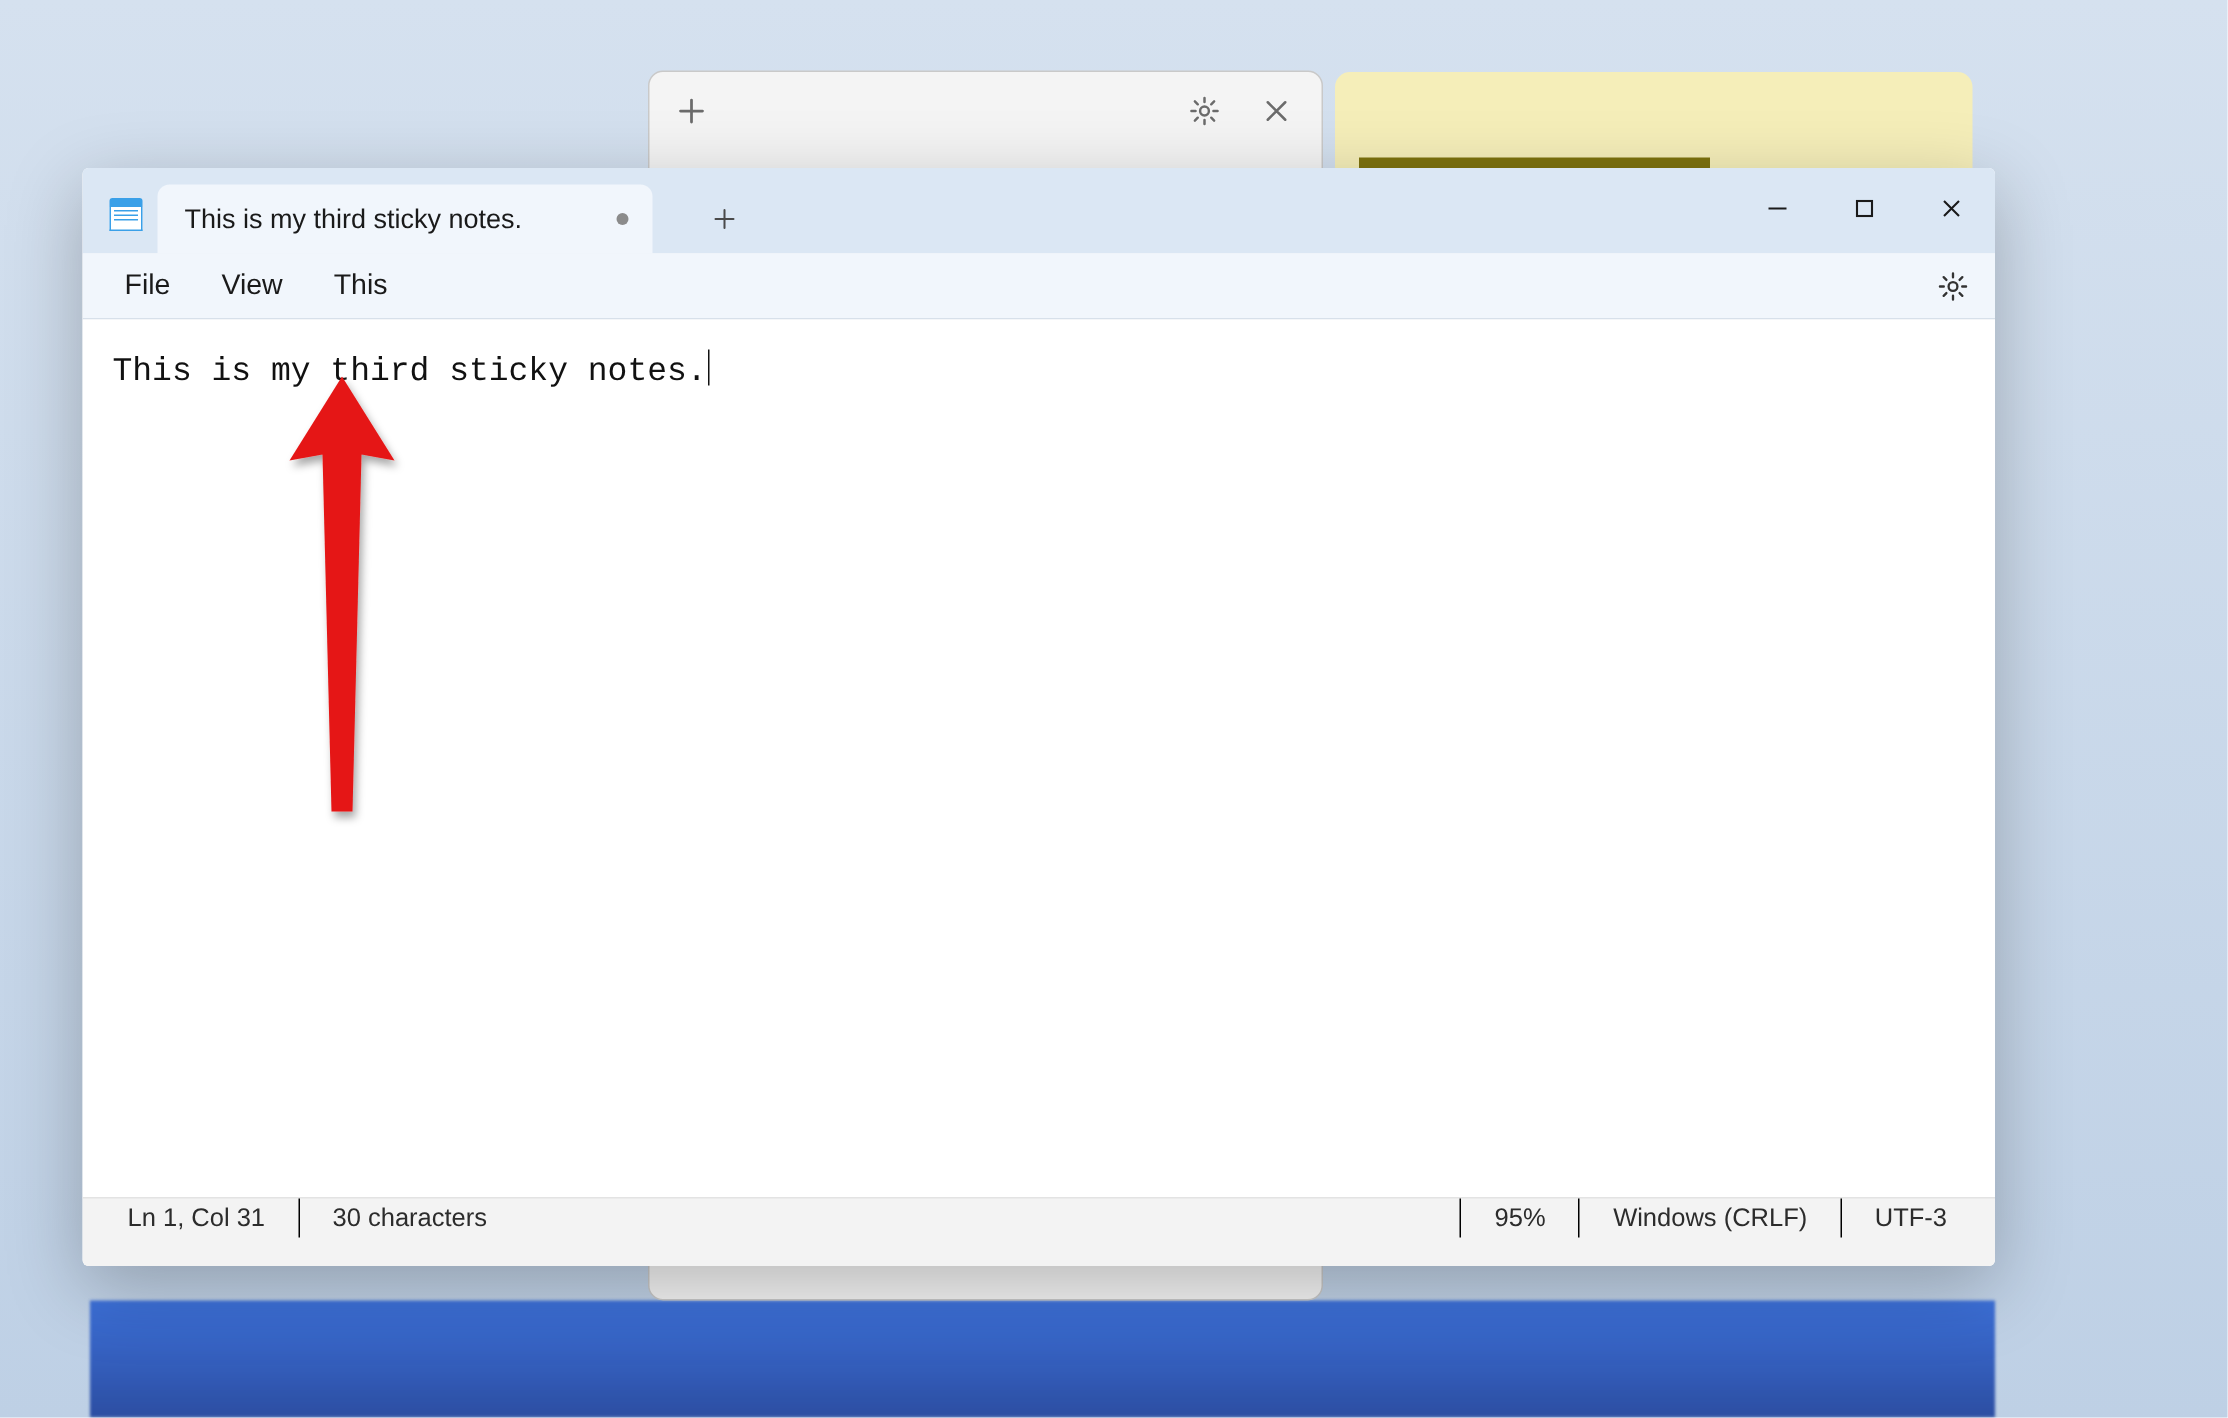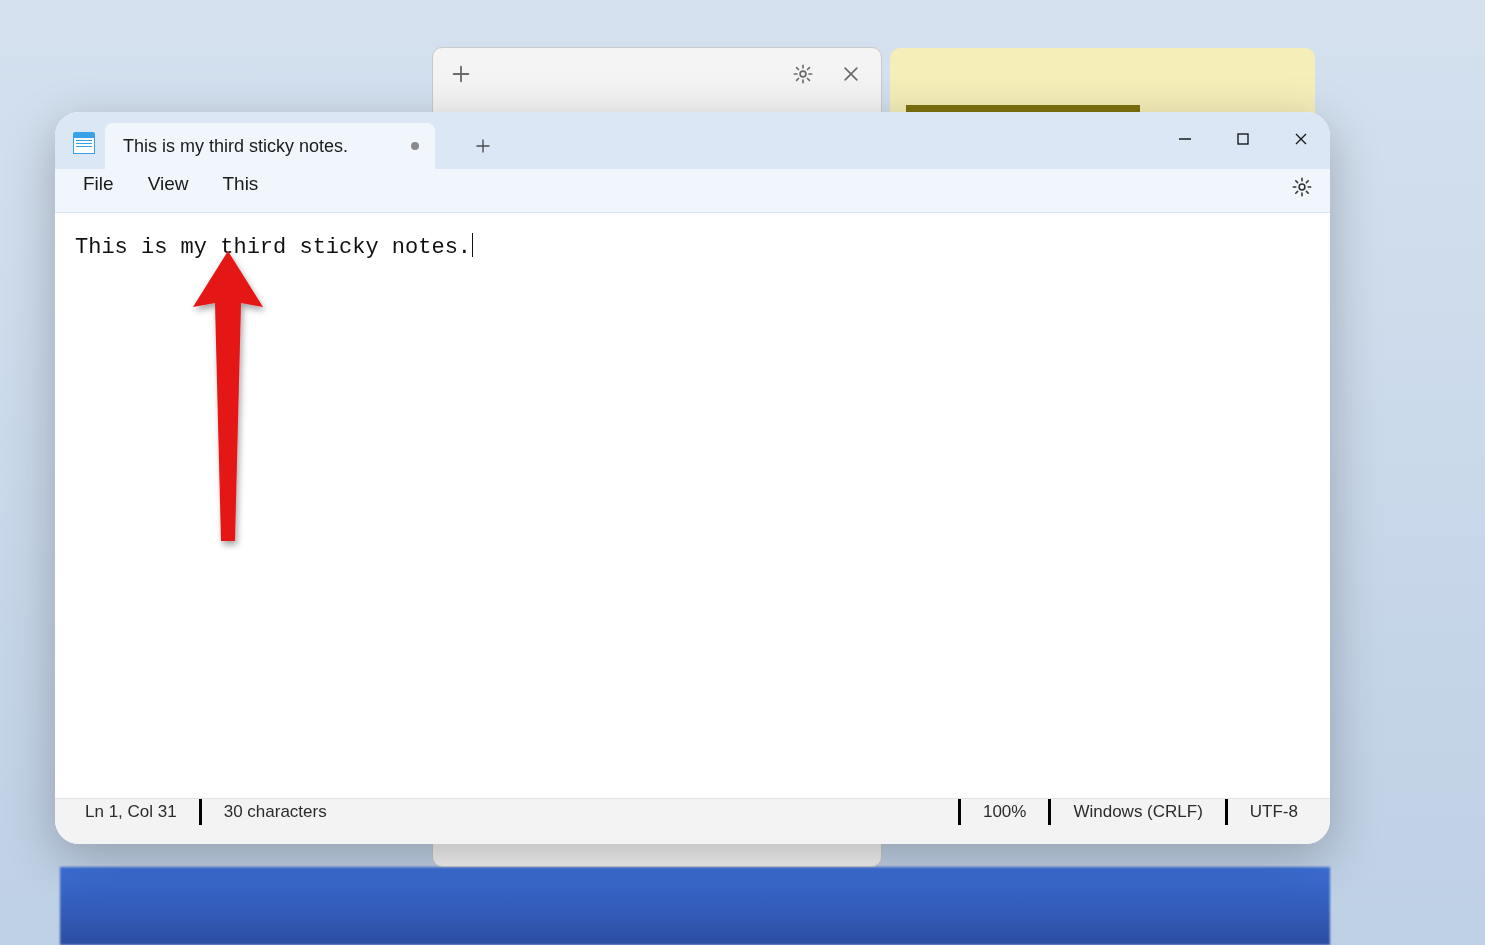--- a/index.html
+++ b/index.html
@@ -58,21 +58,21 @@
     width: 234px; height: 22px;
     background: #7d720e;
   }
 
   
   .notepad {
     position: absolute;
     left: 55px; top: 112px;
     width: 1275px; height: 732px;
     background: #ffffff;
-    border-radius: 24px;
+    border-radius: 4px;
     box-shadow: 0 14px 50px rgba(0,0,0,0.25);
     overflow: hidden;
     display: flex;
     flex-direction: column;
   }
   .titlebar {
     background: #dbe7f4;
     height: 57px;
     display: flex;
     align-items: flex-end;
@@ -110,21 +110,21 @@
     width: 58px; height: 44px; margin-bottom: 8px;
     display: flex; align-items: center; justify-content: center;
     color: #1a1a1a; cursor: pointer;
   }
 
   .menubar {
     background: #f1f6fc;
     height: 44px;
     border-bottom: 1px solid #d7e0ea;
     display: flex;
-    align-items: flex-start;
+    align-items: center;
     padding: 0 10px 0 14px;
   }
   .menu-item {
     font-size: 19px;
     color: #1a1a1a;
     padding: 4px 14px;
     margin-right: 6px;
     border-radius: 4px;
     cursor: pointer;
   }
@@ -165,21 +165,21 @@
     display: flex;
     align-items: flex-start;
     font-size: 17px;
     color: #2c2c2c;
     padding: 0 10px;
   }
   .status-cell {
     padding: 0 22px;
     height: 26px;
     display: flex; align-items: center;
-    border-left: 3px solid #000000;
+    border-left: 1px solid #000000;
   }
   .status-cell:first-child { border-left: none; padding-left: 20px; }
   .statusbar .spacer { flex: 1; }
 
   
   .taskbar {
     position: absolute;
     left: 60px; bottom: 0;
     width: 1270px; height: 78px;
     background: linear-gradient(180deg, #2f66d8 0%, #1c3f9a 100%);
@@ -283,18 +283,18 @@
       <g filter="url(#ashadow)">
         <polygon points="45,0 80,56 58,52 52,290 38,290 32,52 10,56" fill="#e51515"></polygon>
       </g>
     </svg>
   </div>
 
   <div class="statusbar">
     <div class="status-cell">Ln 1, Col 31</div>
     <div class="status-cell">30 characters</div>
     <div class="spacer"></div>
-    <div class="status-cell">100%</div>
+    <div class="status-cell">95%</div>
     <div class="status-cell">Windows (CRLF)</div>
-    <div class="status-cell">UTF-8</div>
+    <div class="status-cell">UTF-3</div>
   </div>
 
 </div>
 
 </body></html>

